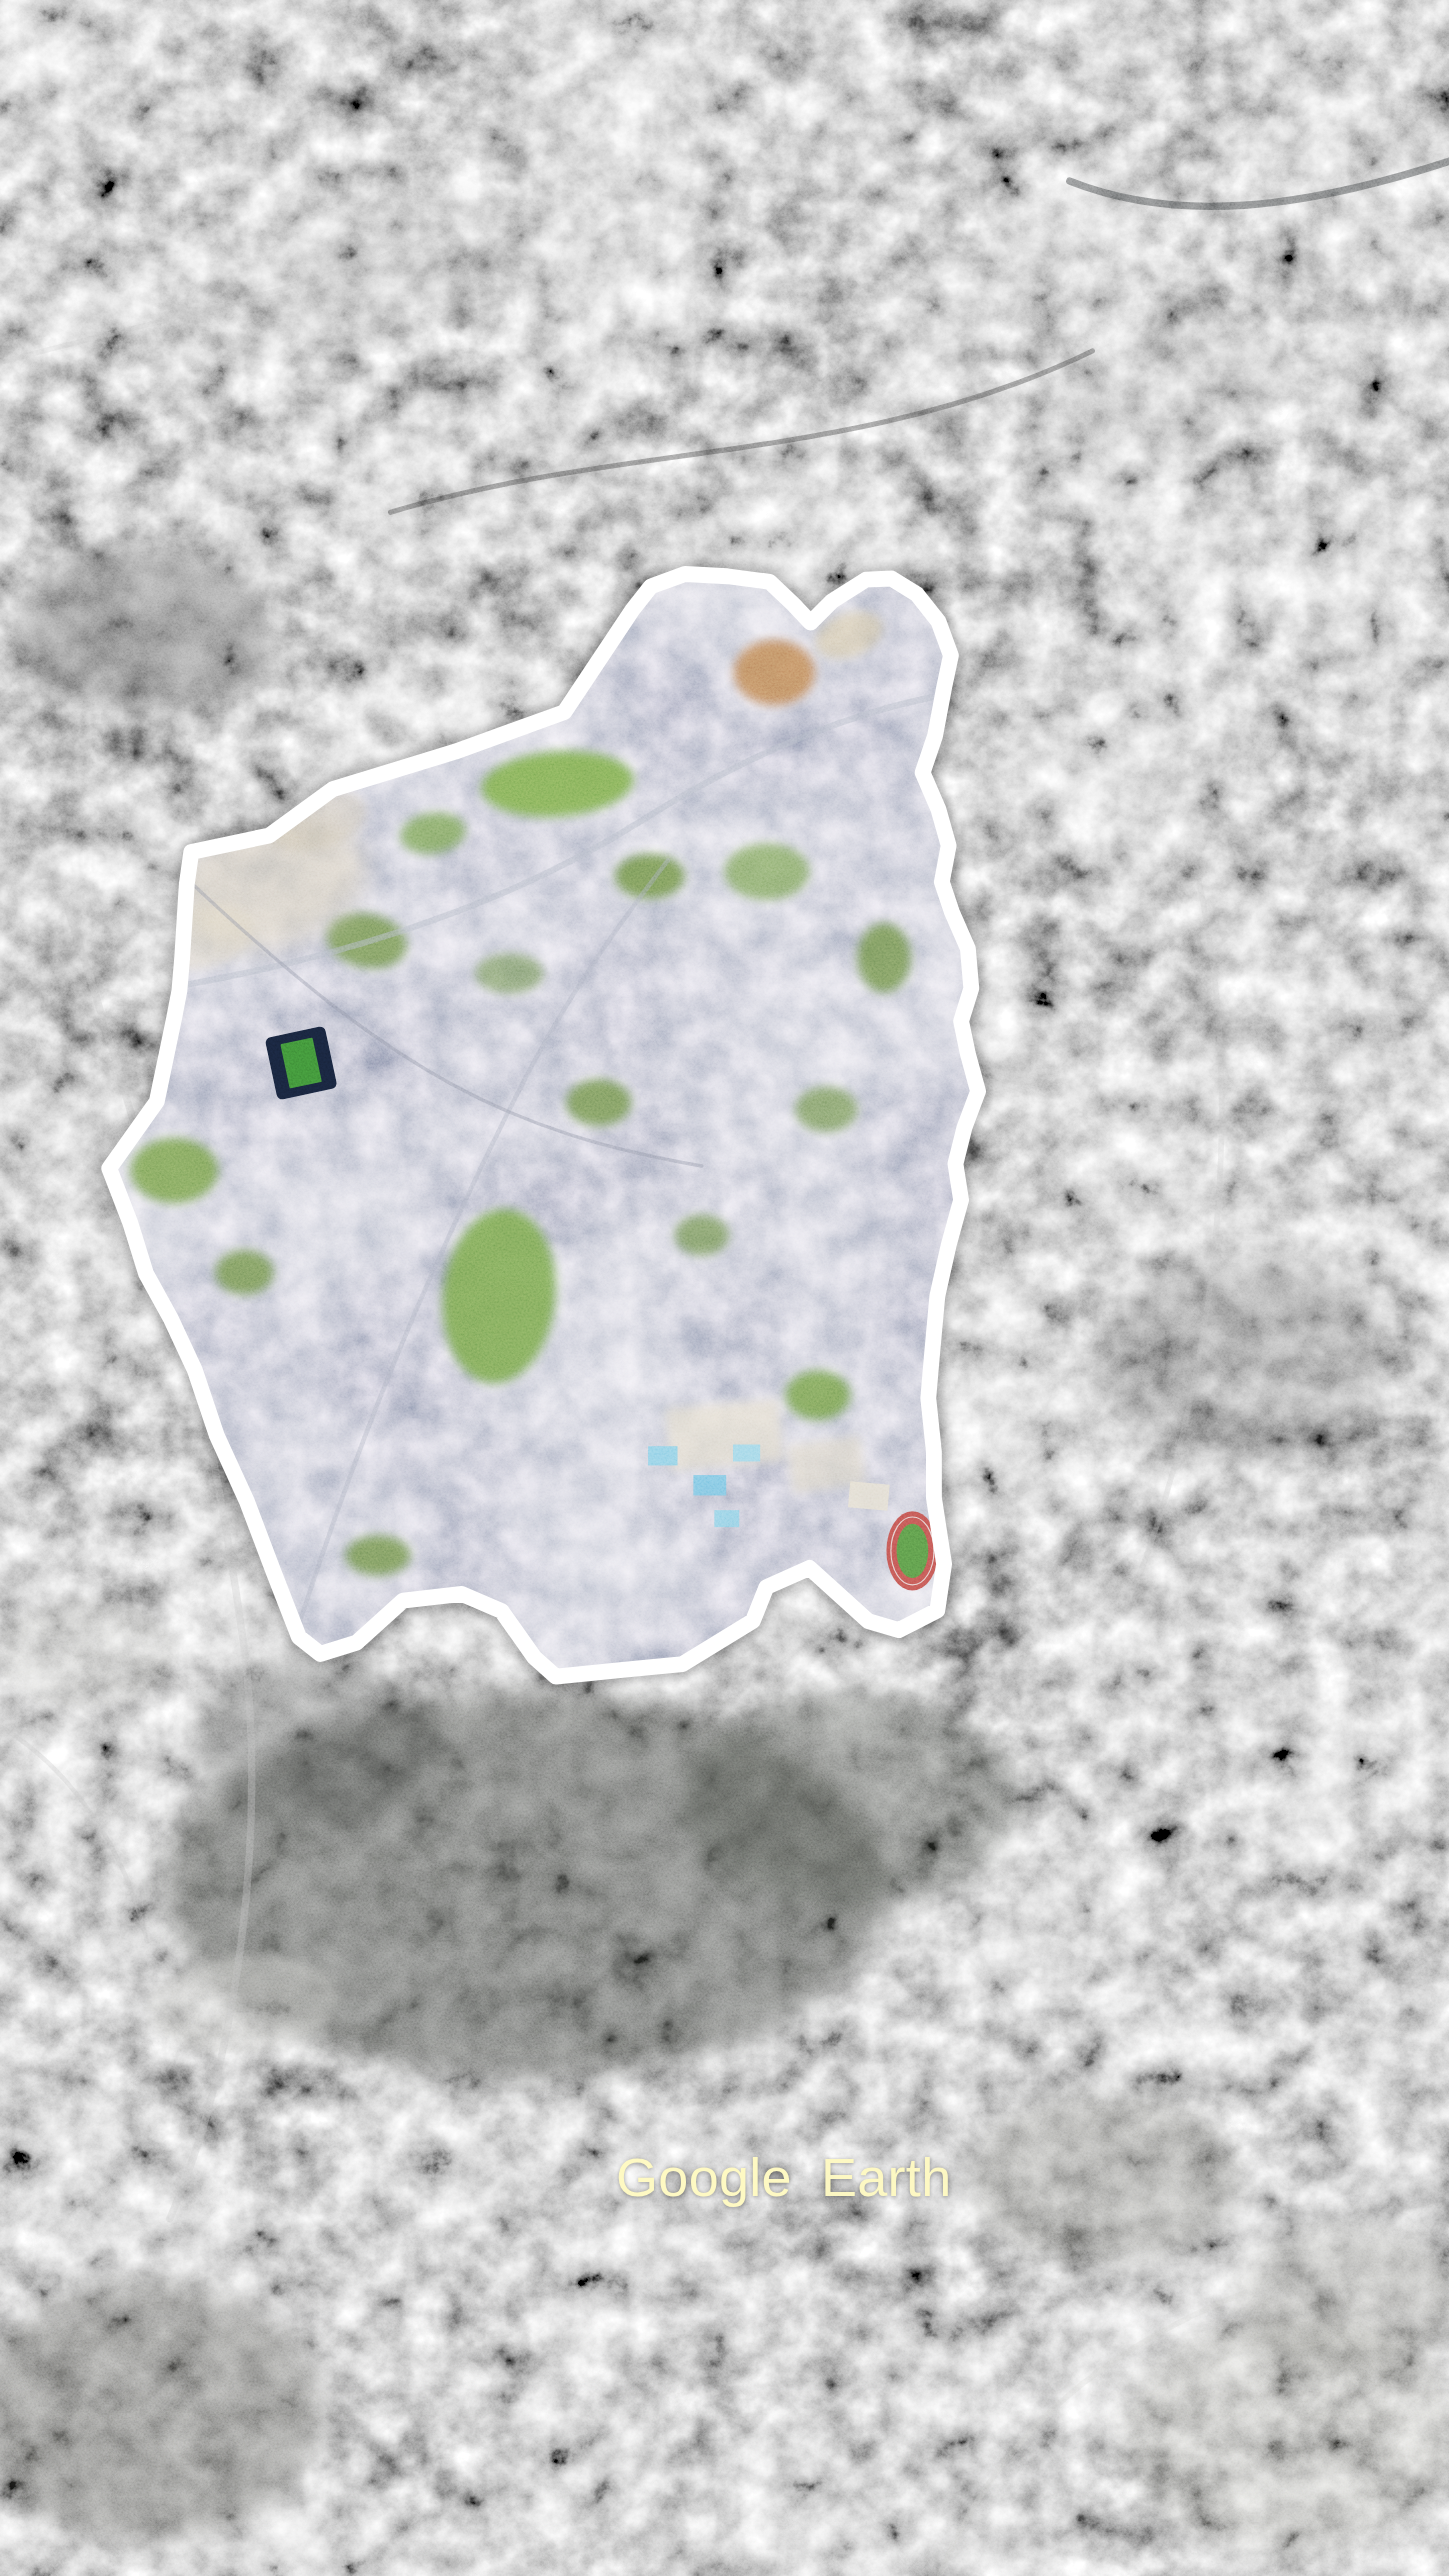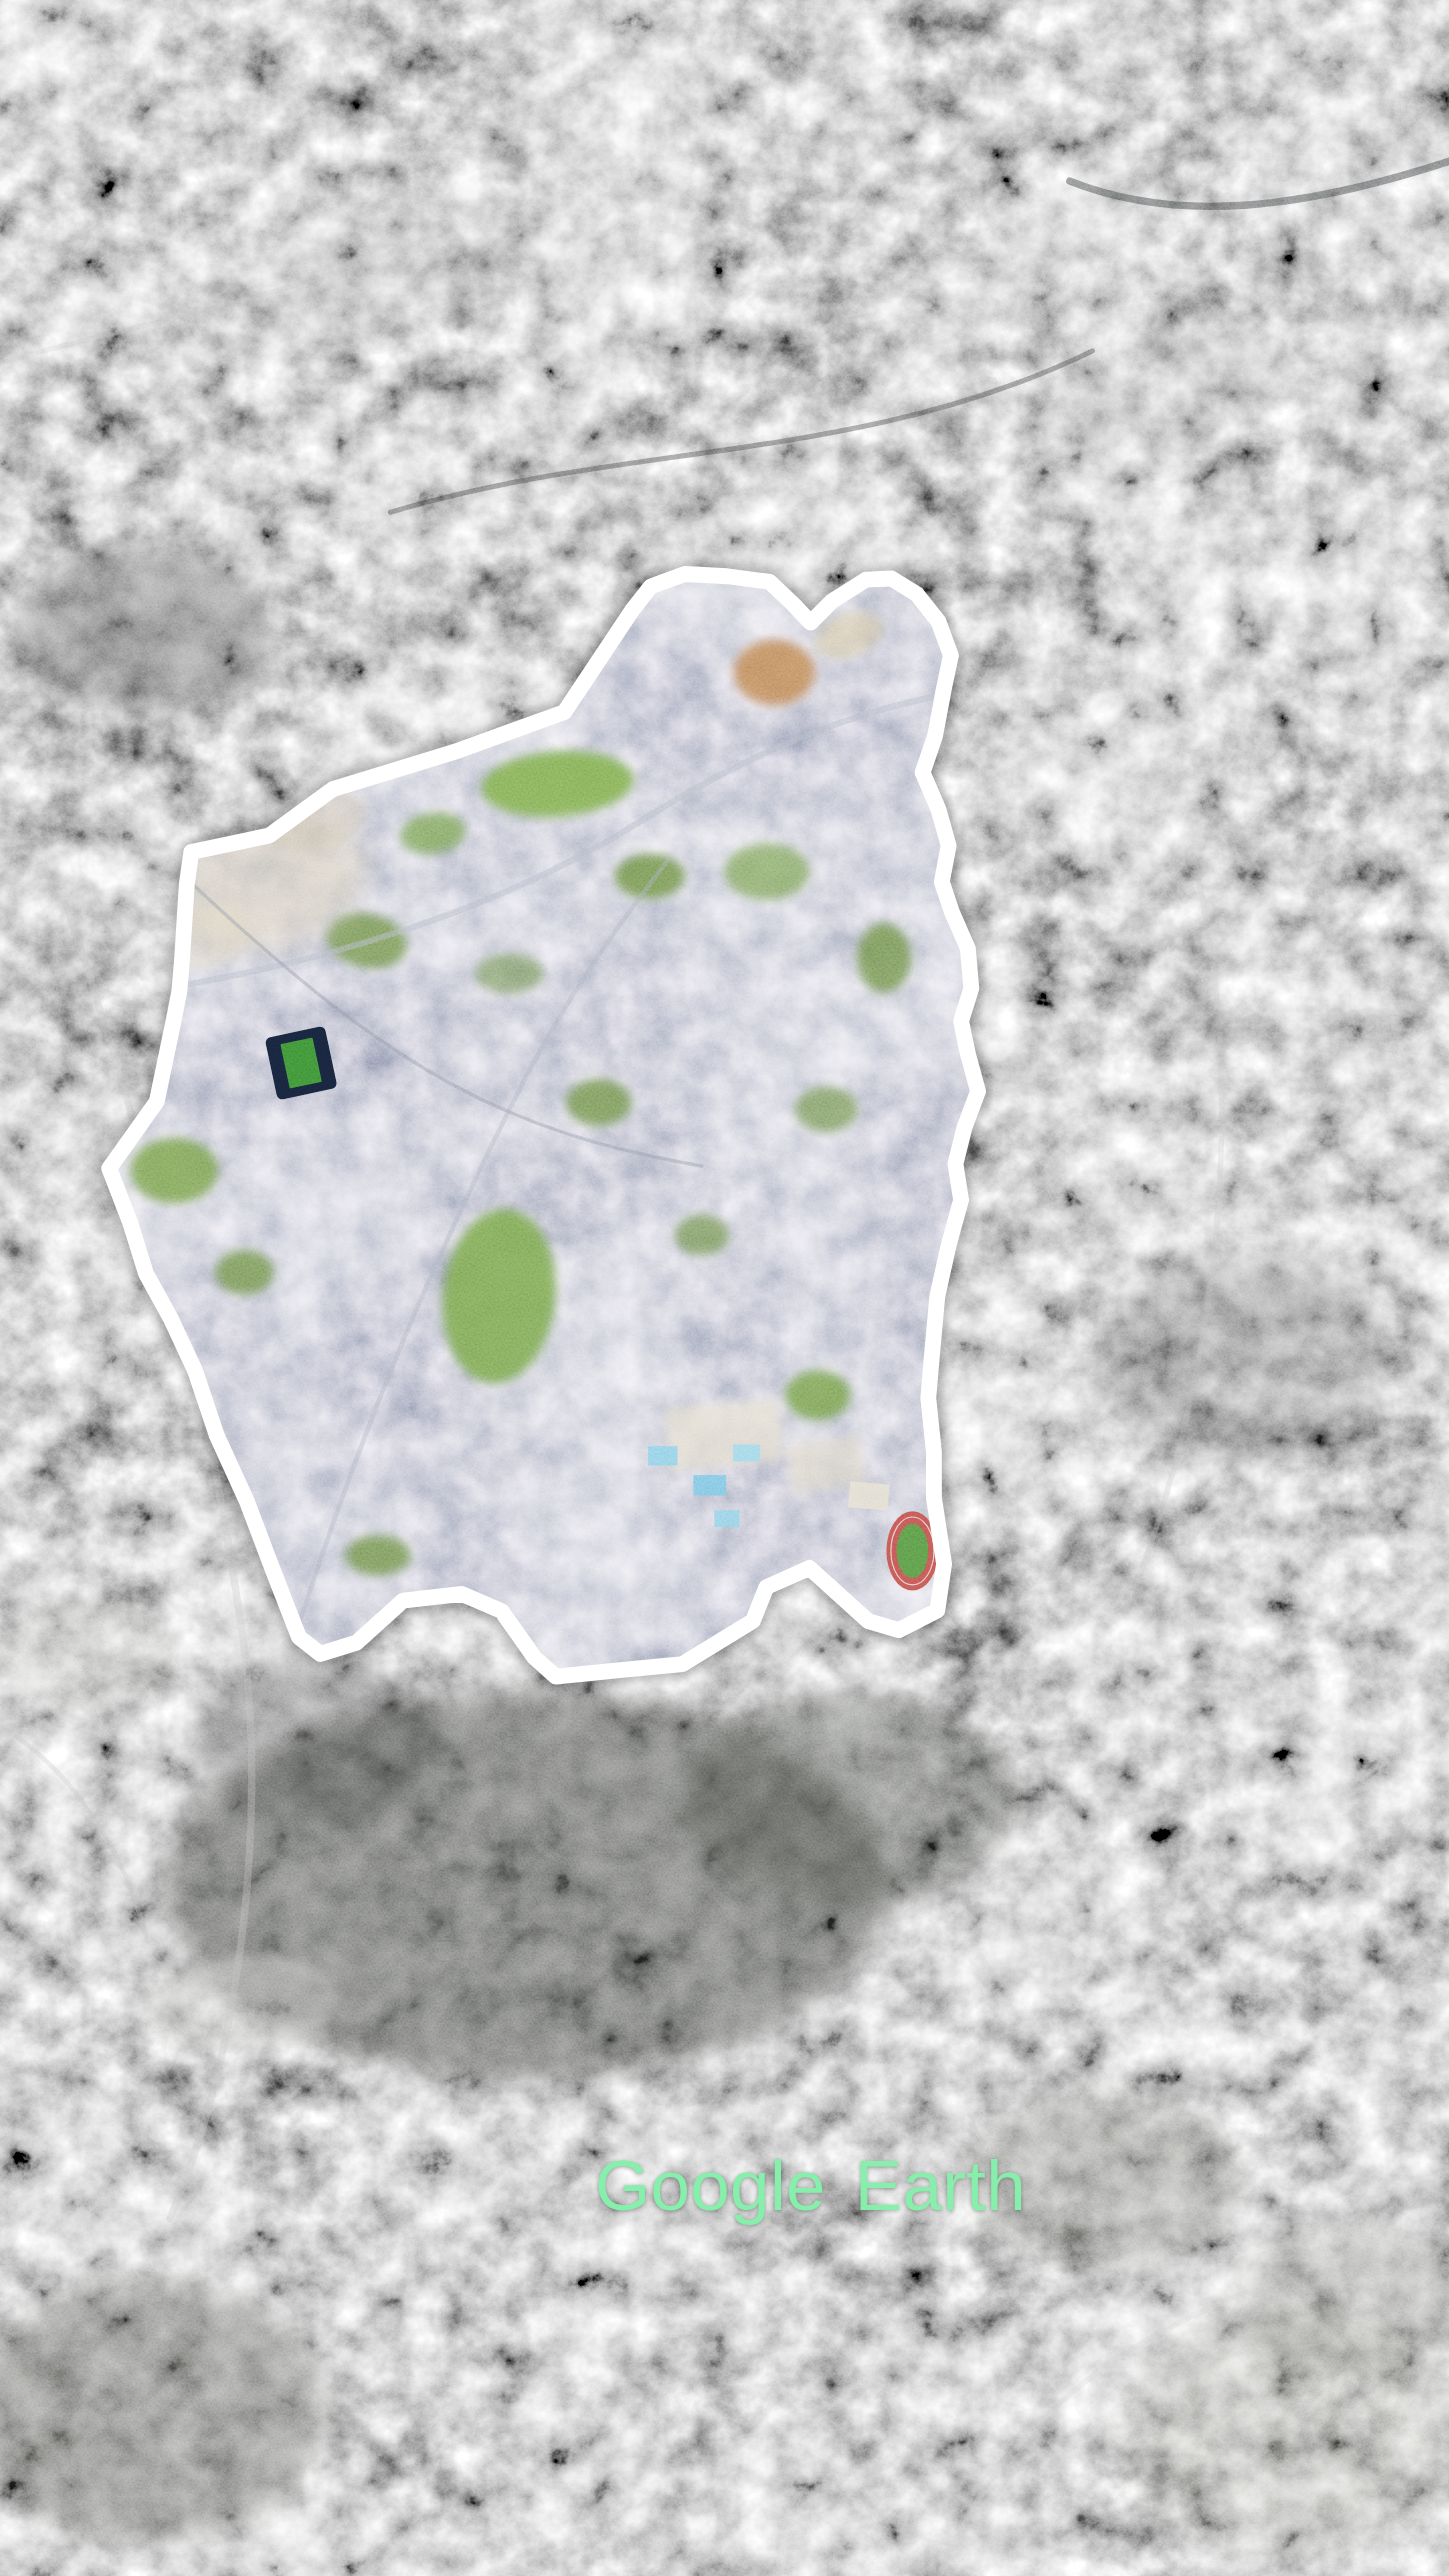--- a/index.html
+++ b/index.html
@@ -1,22 +1,22 @@
 <!DOCTYPE html>
 <html style="font-size:9px"><head>
 <meta charset="utf-8">
 <style>
   html, body { margin: 0; padding: 0; background: #6e6e6e; }
   body { width: 1449px; height: 2576px; overflow: hidden;
          font-family: "Liberation Sans", sans-serif; }
   .stage { position: relative; width: 1449px; height: 2576px; overflow: hidden; }
   .stage svg { position: absolute; left: 0; top: 0; display: block; }
   .watermark {
-    position: absolute; left: 595px; top: 2150px;
-    font-size: 71px; line-height: 1; color: #86efac;
+    position: absolute; left: 616px; top: 2150px;
+    font-size: 54px; line-height: 1; color: #fef9c3;
     letter-spacing: 0.3px; white-space: nowrap;
     text-shadow: 0 1.1px 4.5px rgba(0,0,0,0.35);
     user-select: none;
   }
   .watermark .brand { font-weight: 400; }
   .watermark .product { font-weight: 400; margin-left: 29px; opacity: 0.98; }
 </style>
 </head>
 <body>
 

